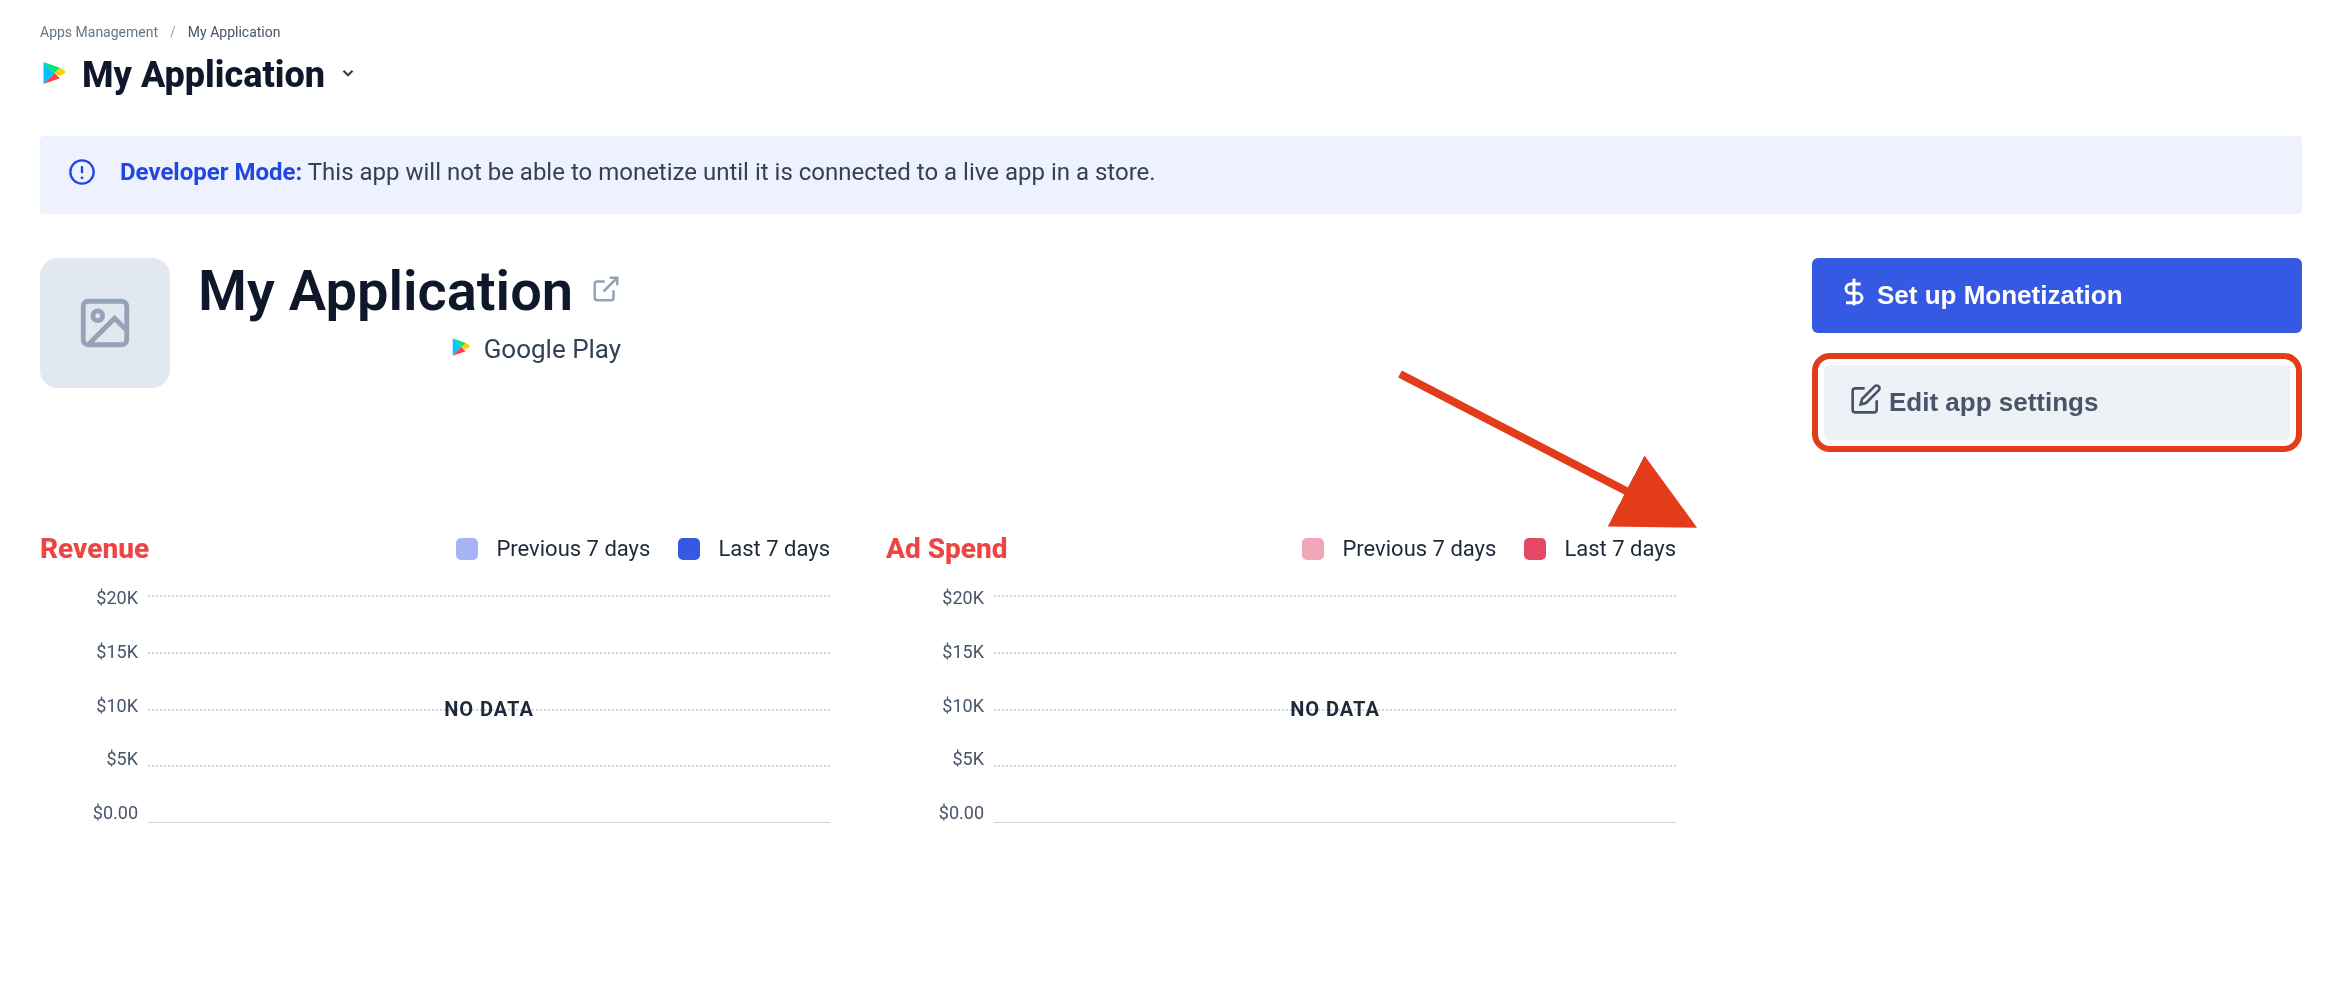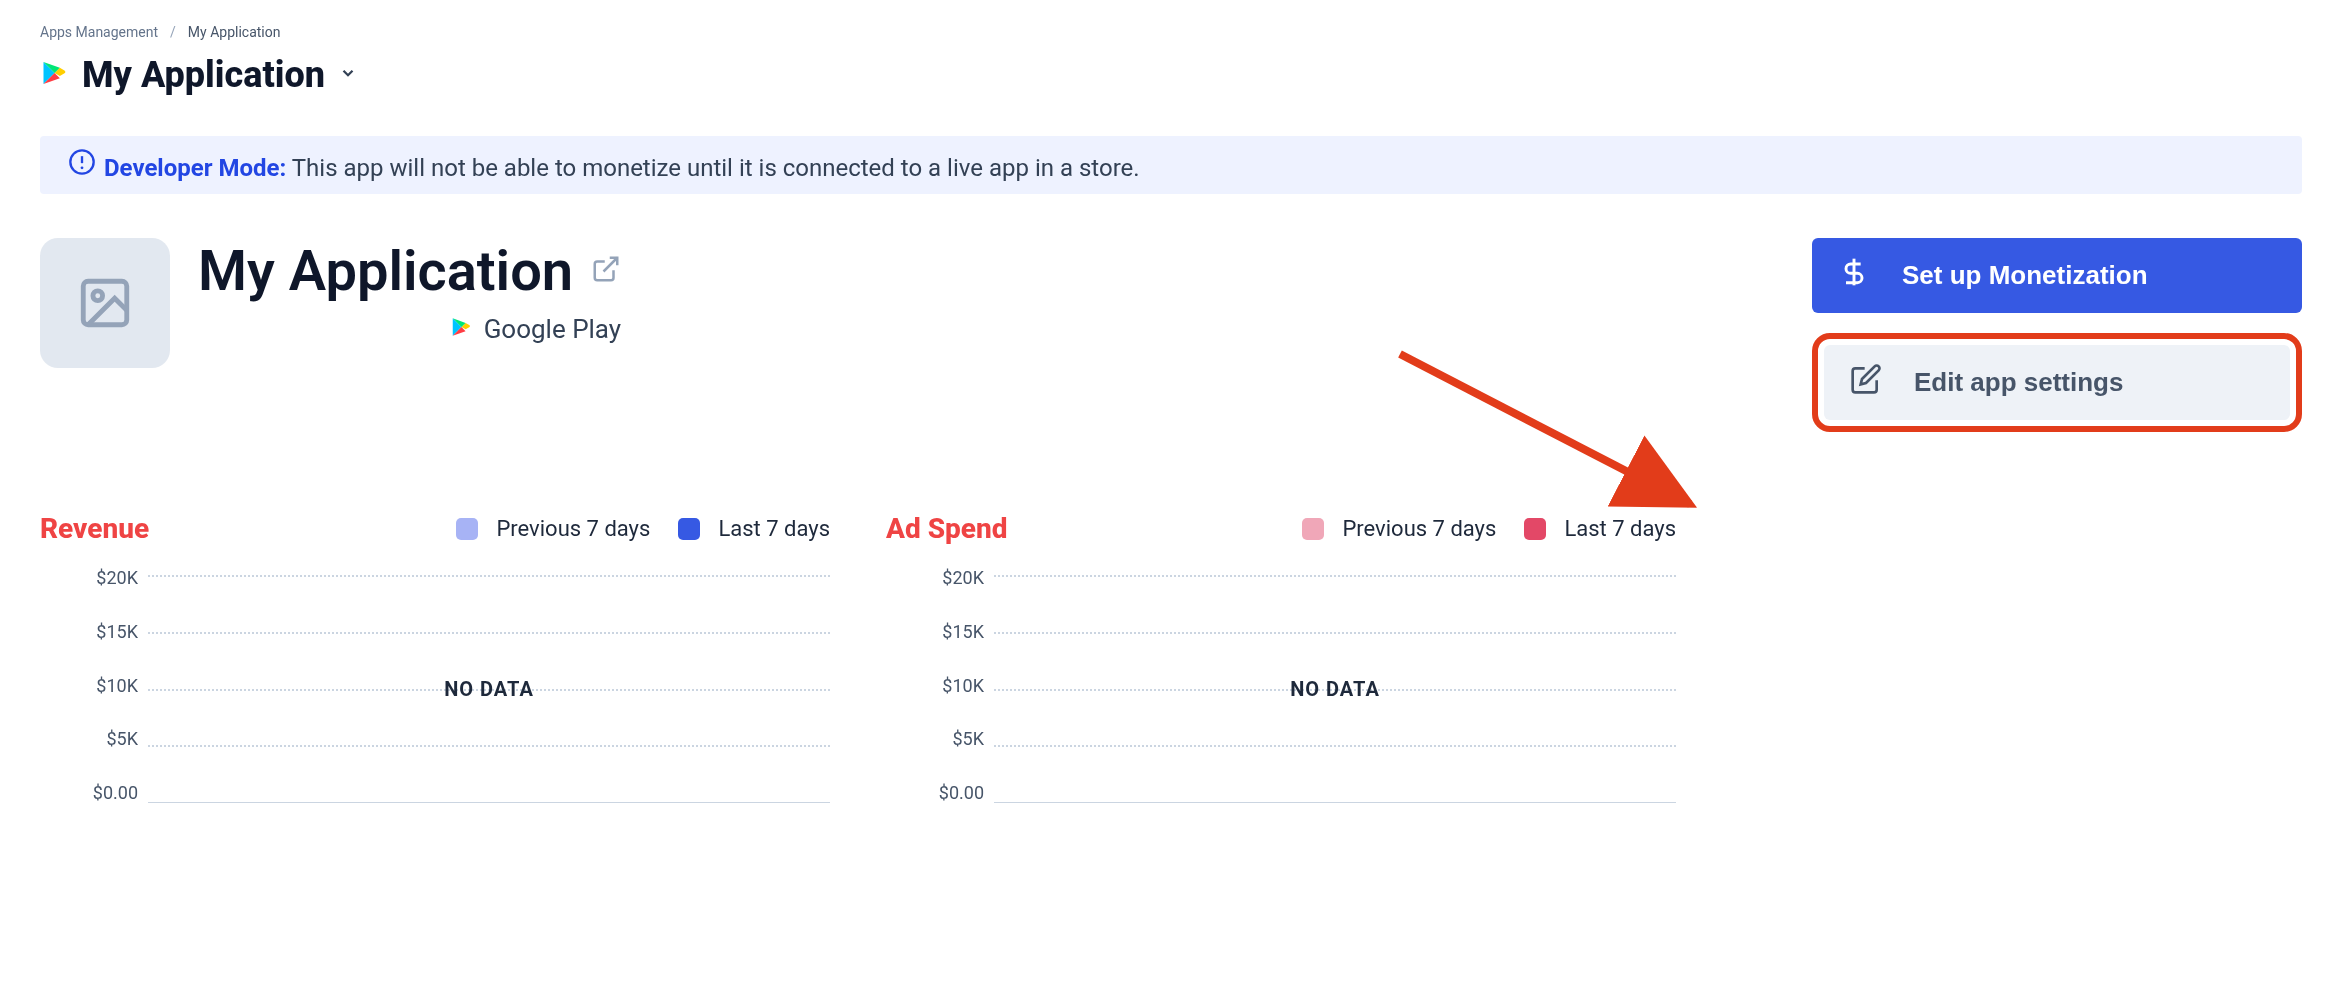--- a/index.html
+++ b/index.html
@@ -37,25 +37,25 @@
   .chev-down {
     width: 18px; height: 18px;
     color: #334155;
   }
 
   .play-icon { width: 28px; height: 28px; }
   .play-icon-sm { width: 22px; height: 22px; }
 
   .alert {
     display: flex;
-    align-items: flex-end;
-    gap: 8px;
+    align-items: flex-start;
+    gap: 24px;
     background: #eef2ff;
     border-radius: 4px;
-    padding: 12px 28px;
+    padding: 22px 28px;
     font-size: 24px;
     color: #334155;
     margin-bottom: 44px;
   }
   .alert .info-icon {
     width: 28px; height: 28px;
     color: #2246e3;
     flex-shrink: 0;
   }
   .alert b { color: #2246e3; font-weight: 700; }
@@ -106,21 +106,21 @@
 
   .actions {
     width: 490px;
     display: flex;
     flex-direction: column;
     gap: 14px;
   }
   .btn {
     display: flex;
     align-items: center;
-    gap: 32px;
+    gap: 7px;
     padding: 18px 26px;
     border-radius: 6px;
     font-size: 26px;
     font-weight: 700;
     cursor: pointer;
     border: none;
     text-align: left;
   }
   .btn-primary {
     background: #3659e3;

